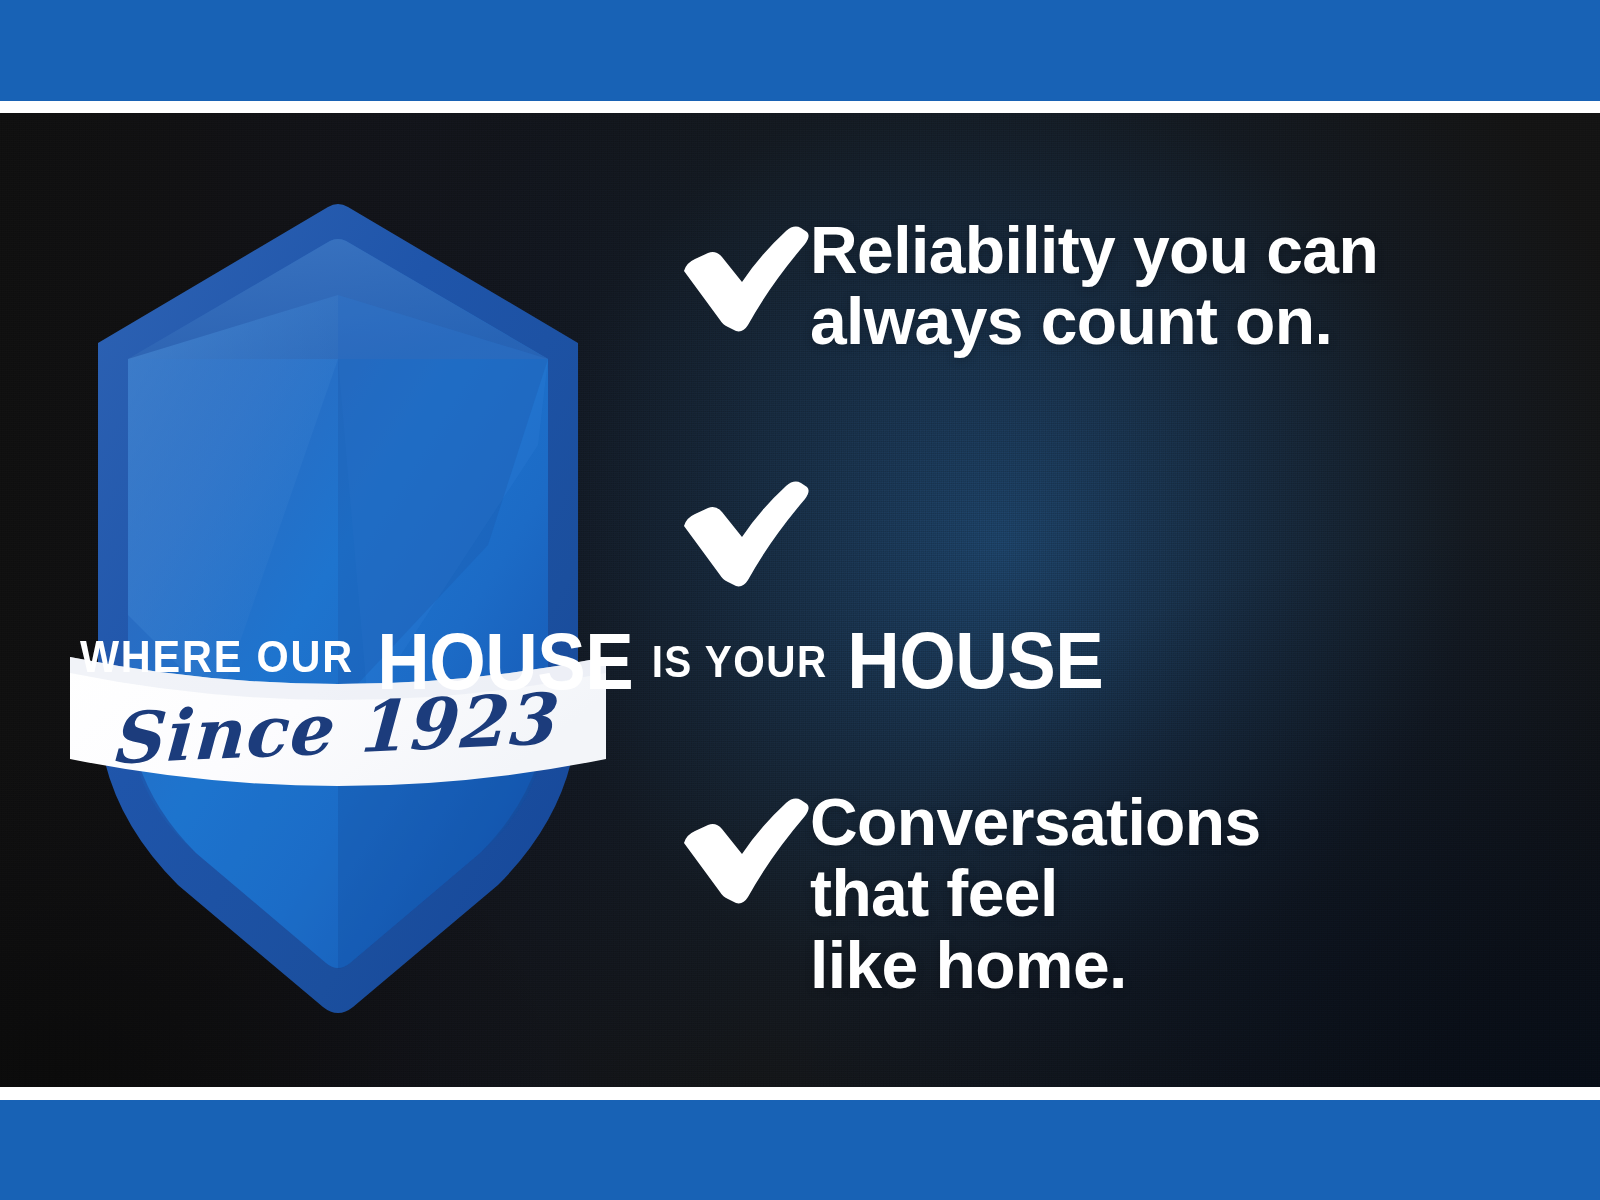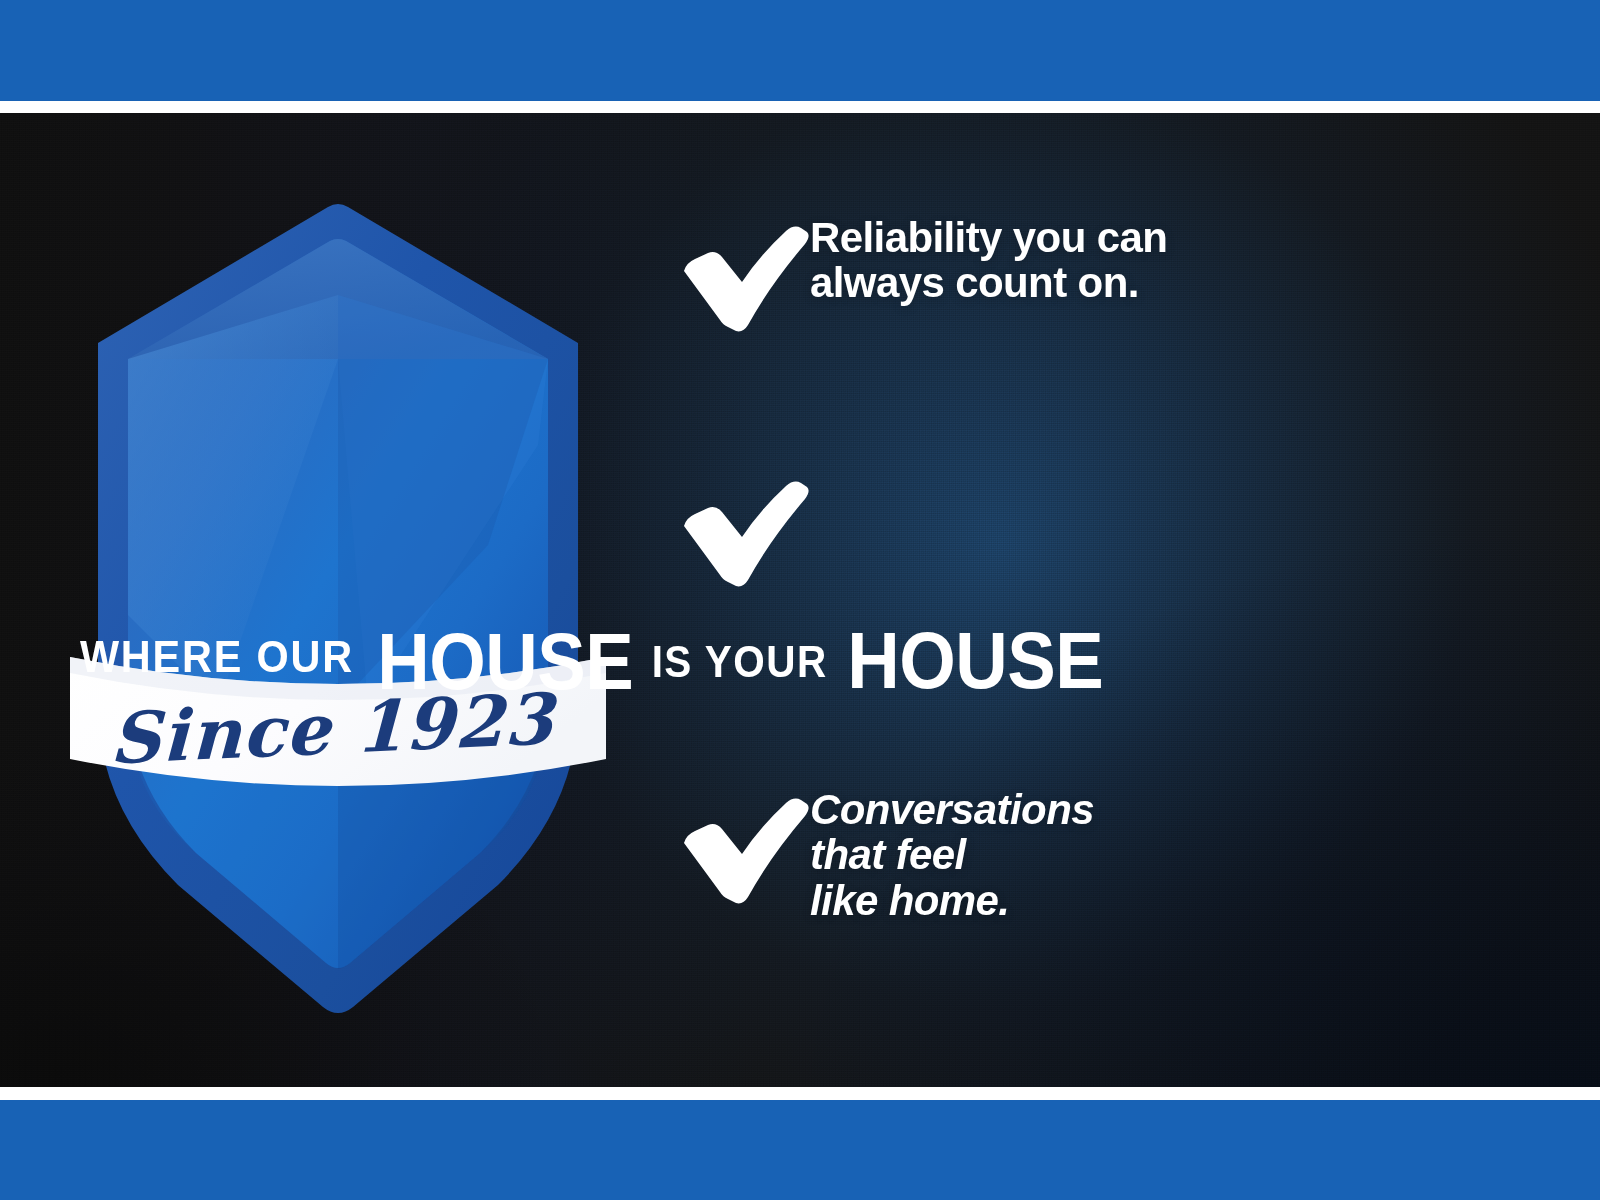--- a/index.html
+++ b/index.html
@@ -147,35 +147,35 @@
 
   
   .checklist {
     position:absolute;
     left:660px; top:113px;
     width:880px; height:974px;
   }
   .bullet { position:absolute; left:0; display:flex; align-items:flex-start; }
   .b1 { top:100px; }
   .b2 { top:355px; }
-  .b3 { top:672px;font-style:italic; }
+  .b3 { top:672px; }
 
   .check-wrap {
     flex:0 0 auto;
     width:150px; height:120px;
     position:relative;
   }
   .check-wrap svg { position:absolute; left:18px; top:6px; }
 
   .bullet-text {
     flex:1 1 auto;
     color:#ffffff;
     font-family:"Liberation Sans", sans-serif;
     font-weight:700;
-    font-size:42px;
+    font-size:66px;
     line-height:1.08;
     letter-spacing:-0.6px;
     padding-top:2px;
     white-space:pre-line;
     text-shadow:0 2px 10px rgba(0,0,0,0.22);
   }
 </style>
 </head>
 <body>
 

